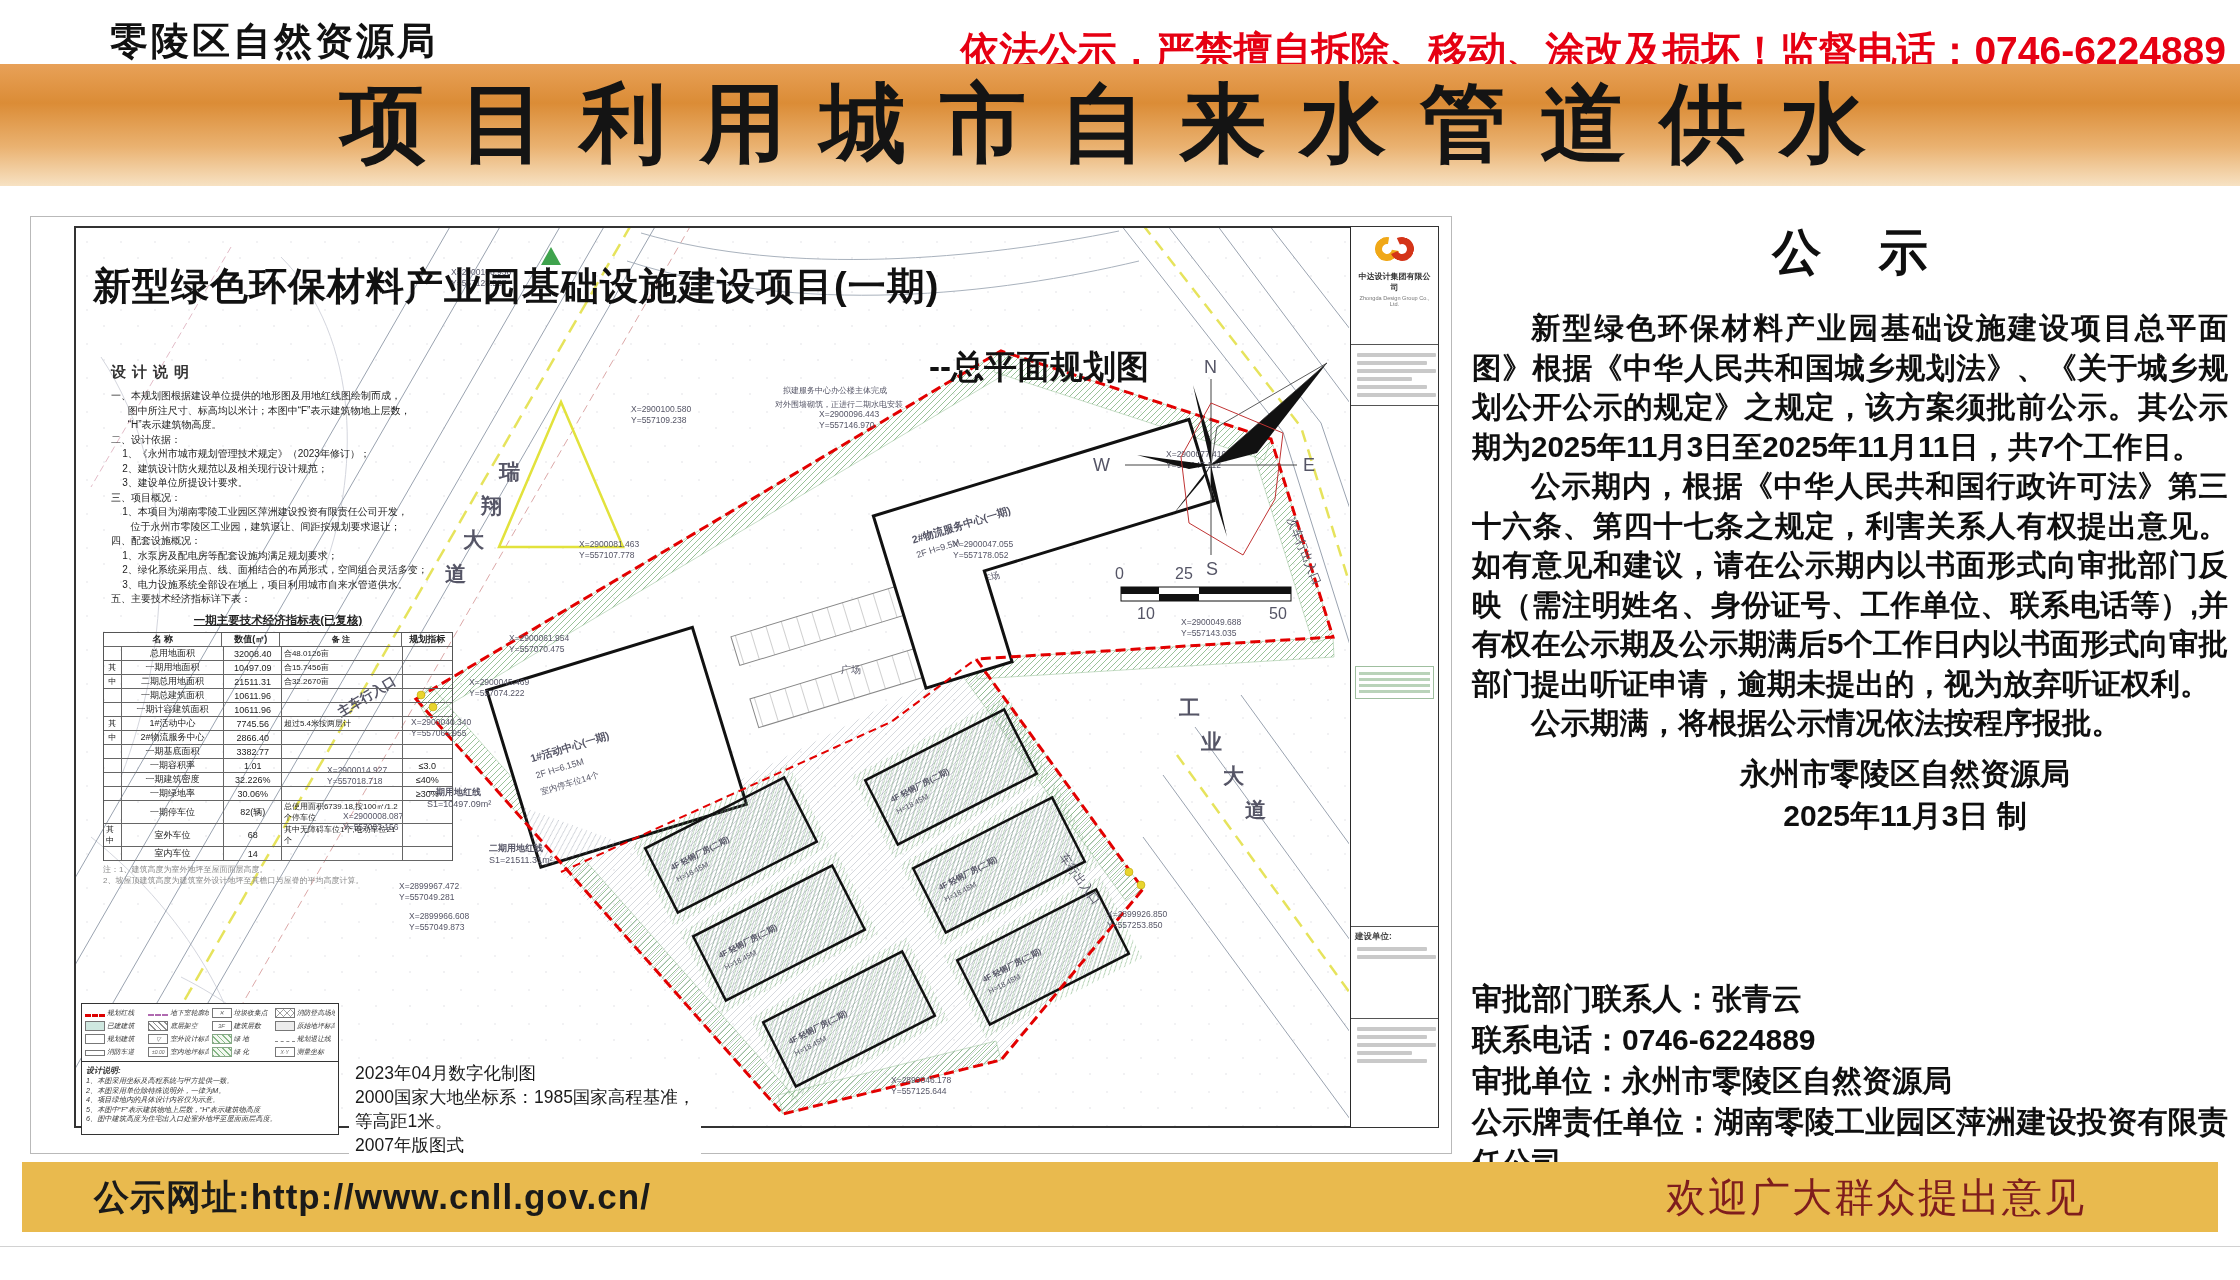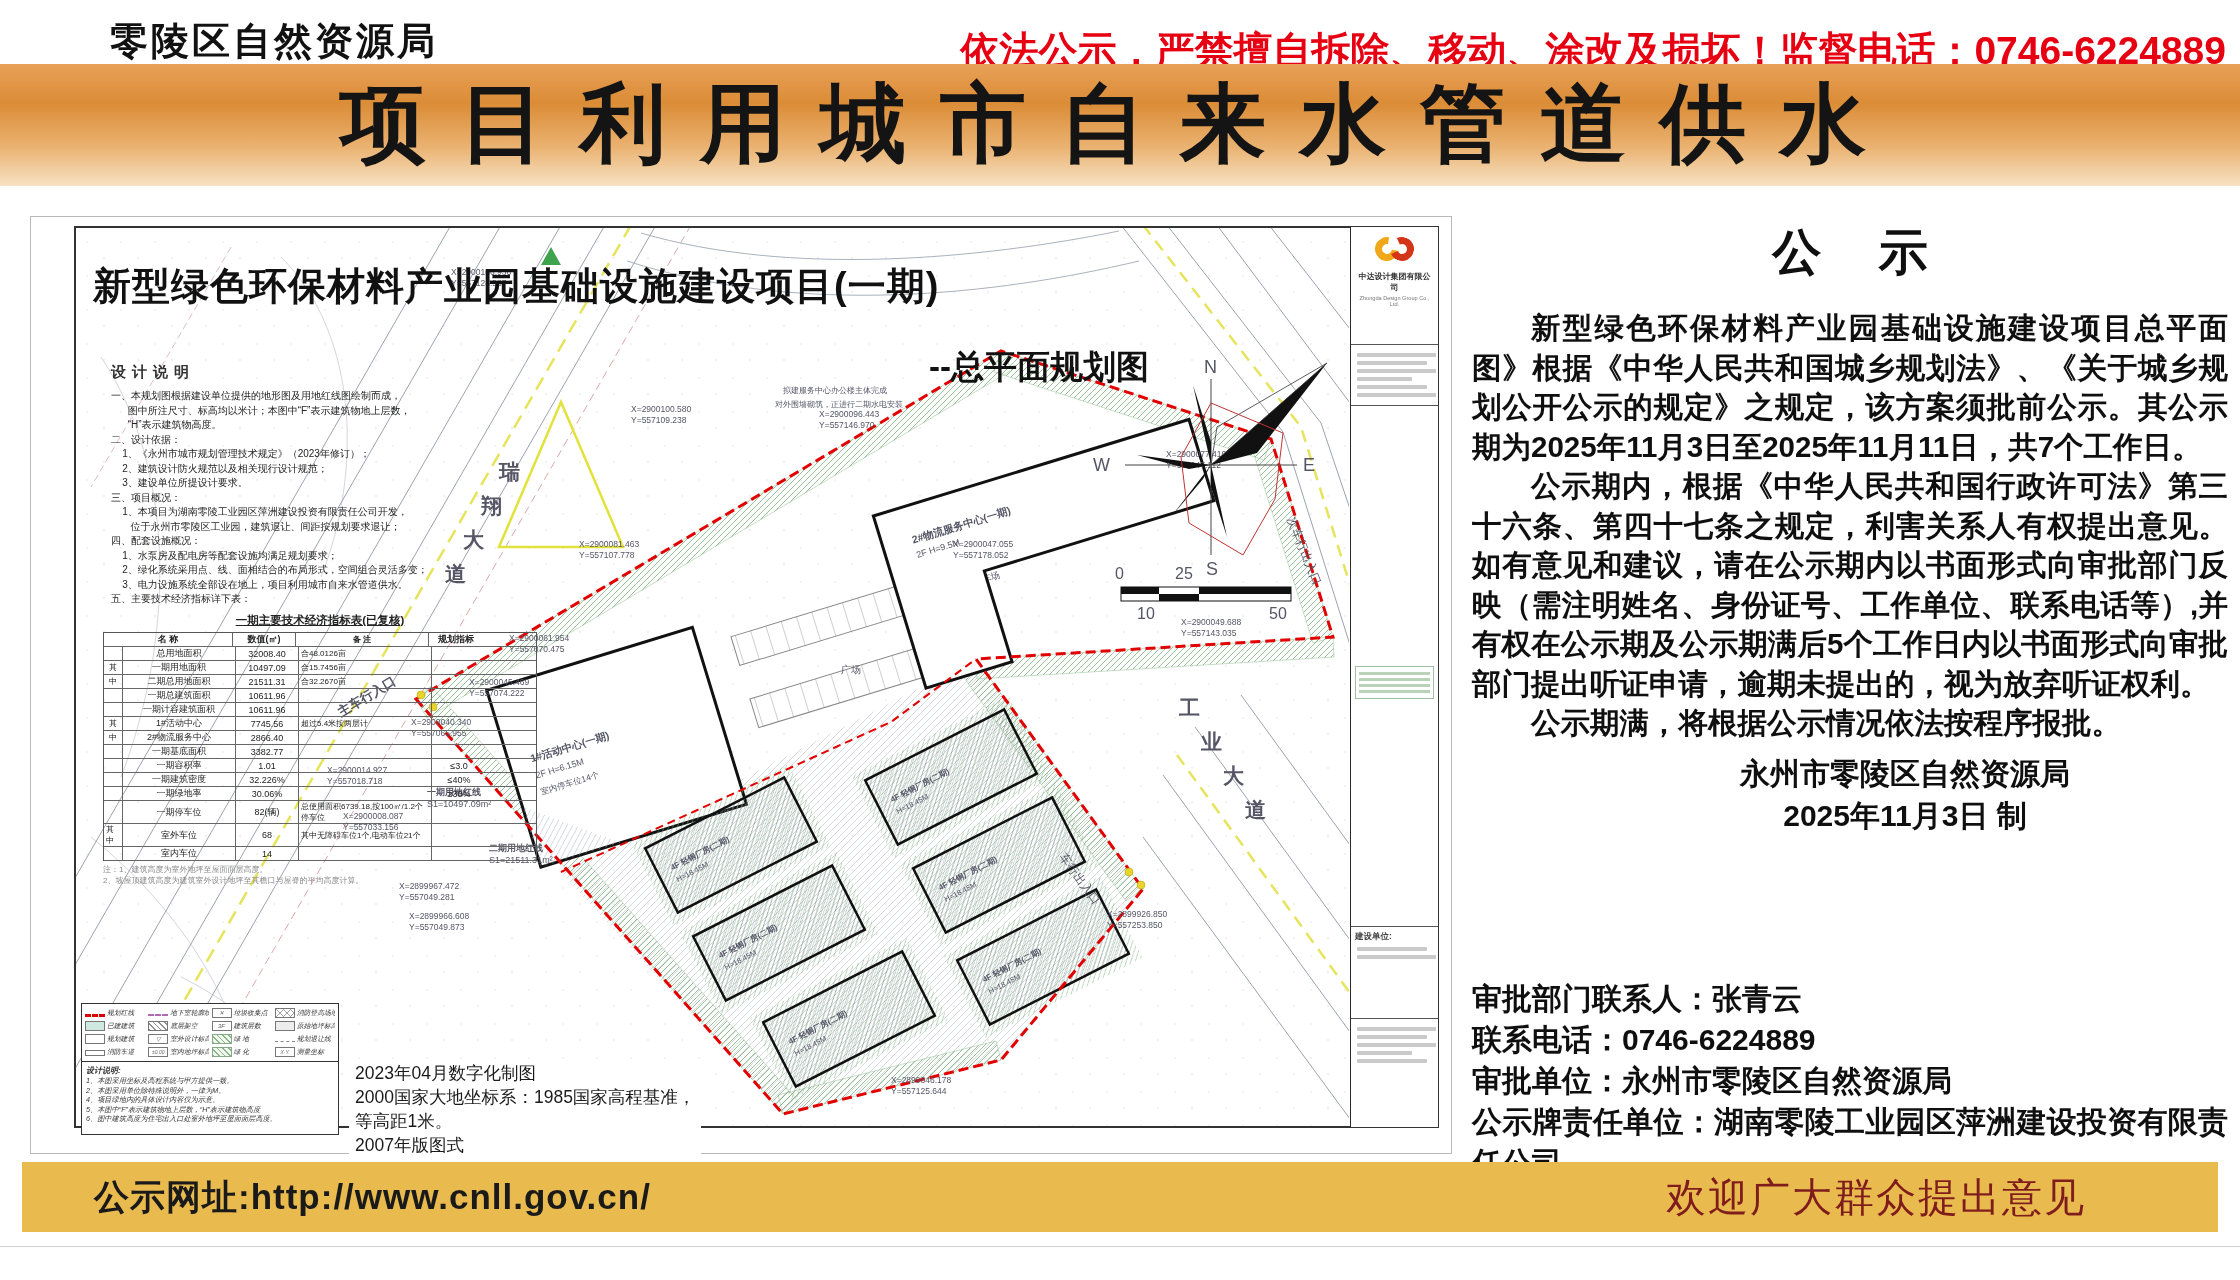--- a/index.html
+++ b/index.html
@@ -23,21 +23,21 @@
   .map-panel{position:absolute;left:30px;top:216px;width:1420px;height:936px;
              border:1px solid #b9b9b9;background:#fff;}
   .mapsvg{position:absolute;left:0;top:0;width:1420px;height:936px;}
   .map-title{position:absolute;left:62px;top:44px;font-size:38px;font-weight:700;letter-spacing:1px;color:#111;}
   .map-subtitle{position:absolute;left:898px;top:128px;font-size:33px;font-weight:700;color:#111;}
 
   .design-notes{position:absolute;left:80px;top:146px;width:380px;color:#222;}
   .dn-title{font-size:15px;font-weight:700;letter-spacing:6px;color:#333;margin-bottom:7px;}
   .dn-line{font-size:10px;line-height:14.5px;white-space:pre-wrap;}
 
-  .itable{position:absolute;left:72px;top:396px;width:434px;background:transparent;}
+  .itable{position:absolute;left:72px;top:396px;width:350px;background:transparent;}
   .it-title{font-size:11.5px;font-weight:700;text-align:center;text-decoration:underline;margin-bottom:4px;color:#222;}
   .it-grid{border:1px solid #555;border-bottom:none;font-size:9px;color:#222;}
   .it-row{display:flex;border-bottom:1px solid #666;min-height:13px;align-items:stretch;}
   .it-cell{border-right:1px solid #666;padding:0 2px;display:flex;align-items:center;}
   .it-cell:last-child{border-right:none;}
   .cg{width:14px;justify-content:center;font-size:8px;}
   .cn{width:108px;justify-content:center;}
   .cv{width:58px;justify-content:center;}
   .cb{width:128px;font-size:8px;}
   .ci{width:50px;justify-content:center;}

